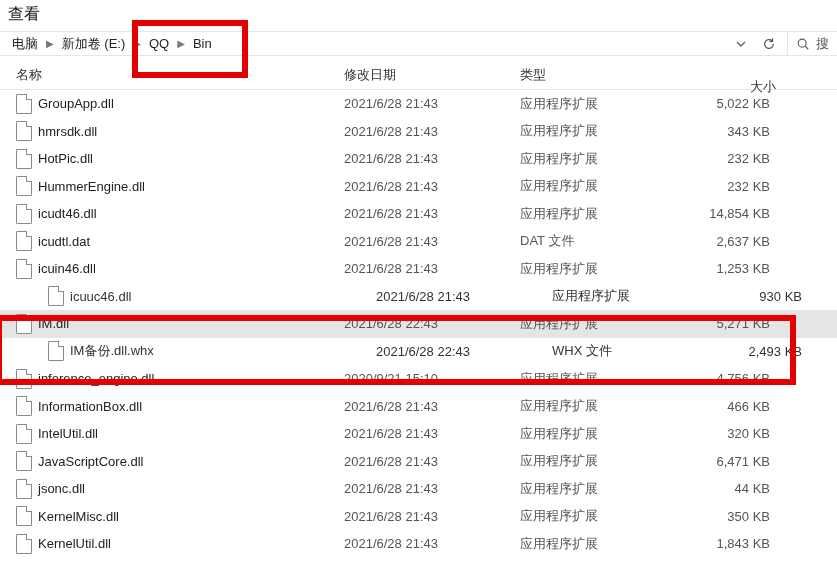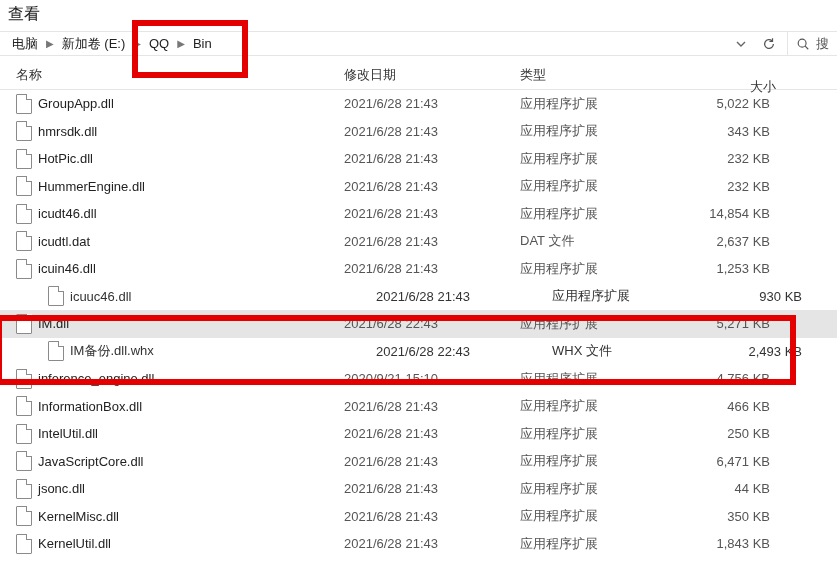--- a/index.html
+++ b/index.html
@@ -279,21 +279,21 @@
       <div class="cell type">应用程序扩展</div>
       <div class="cell size">466 KB</div>
     </div>
     <div class="row">
       <div class="cell name">
         <span class="file-icon"></span>
         <span>IntelUtil.dll</span>
       </div>
       <div class="cell date">2021/6/28 21:43</div>
       <div class="cell type">应用程序扩展</div>
-      <div class="cell size">250 KB</div>
+      <div class="cell size">320 KB</div>
     </div>
     <div class="row">
       <div class="cell name">
         <span class="file-icon"></span>
         <span>JavaScriptCore.dll</span>
       </div>
       <div class="cell date">2021/6/28 21:43</div>
       <div class="cell type">应用程序扩展</div>
       <div class="cell size">6,471 KB</div>
     </div>

